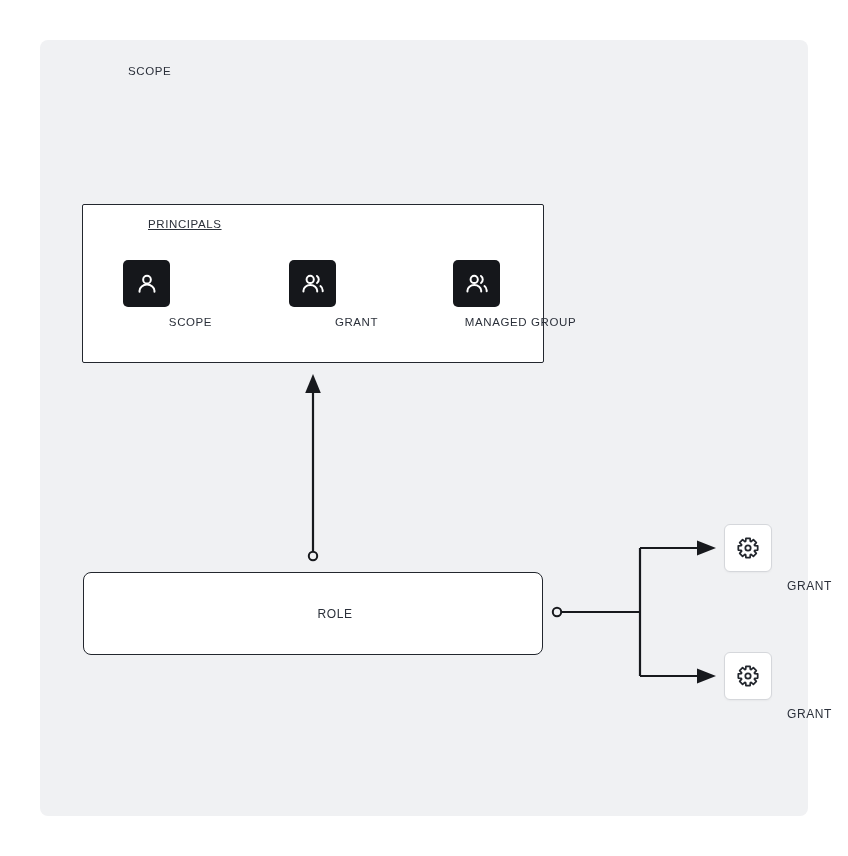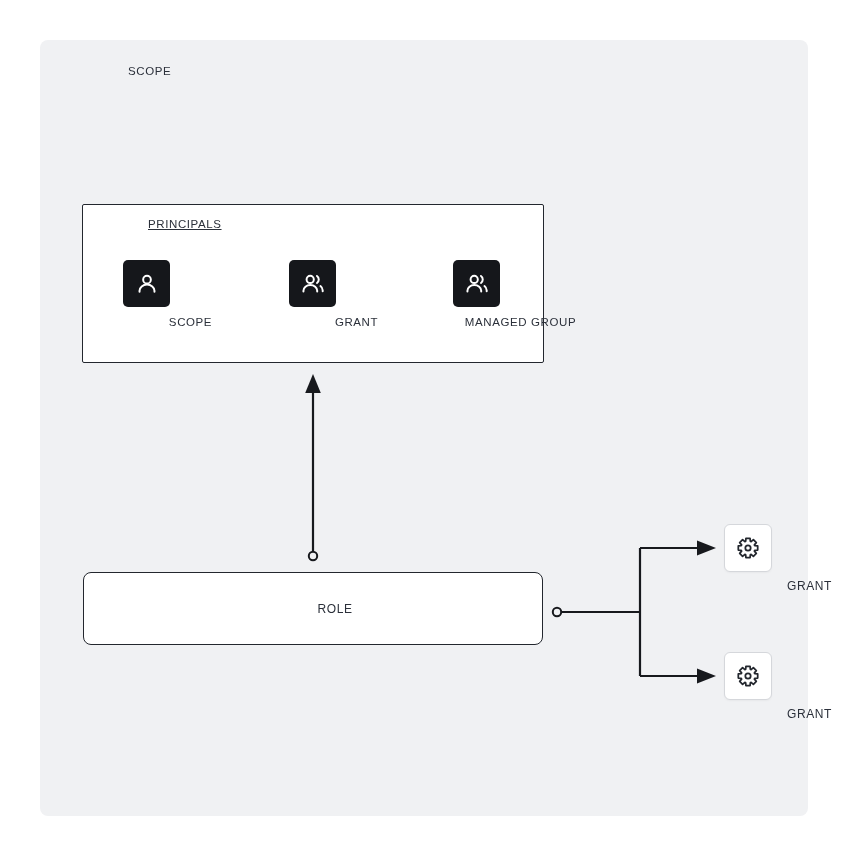--- a/index.html
+++ b/index.html
@@ -61,21 +61,21 @@
     position: absolute;
     top: 316px;
     text-align: center;
   }
   .lbl-user    { left: 86px;  width: 121px; }
   .lbl-group   { left: 252px; width: 121px; }
   .lbl-managed { left: 396px; width: 161px; text-align: center; }
   .role-box {
     position: absolute;
     left: 83px; top: 572px;
-    width: 460px; height: 73px;
+    width: 460px; height: 83px;
     background: #ffffff;
     border: 1px solid #23272e;
     border-radius: 8px;
     box-sizing: border-box;
     display: flex;
     align-items: center;
     justify-content: center;
   }
   .role-box .lbl { font-size: 12px; }
   .connectors {

